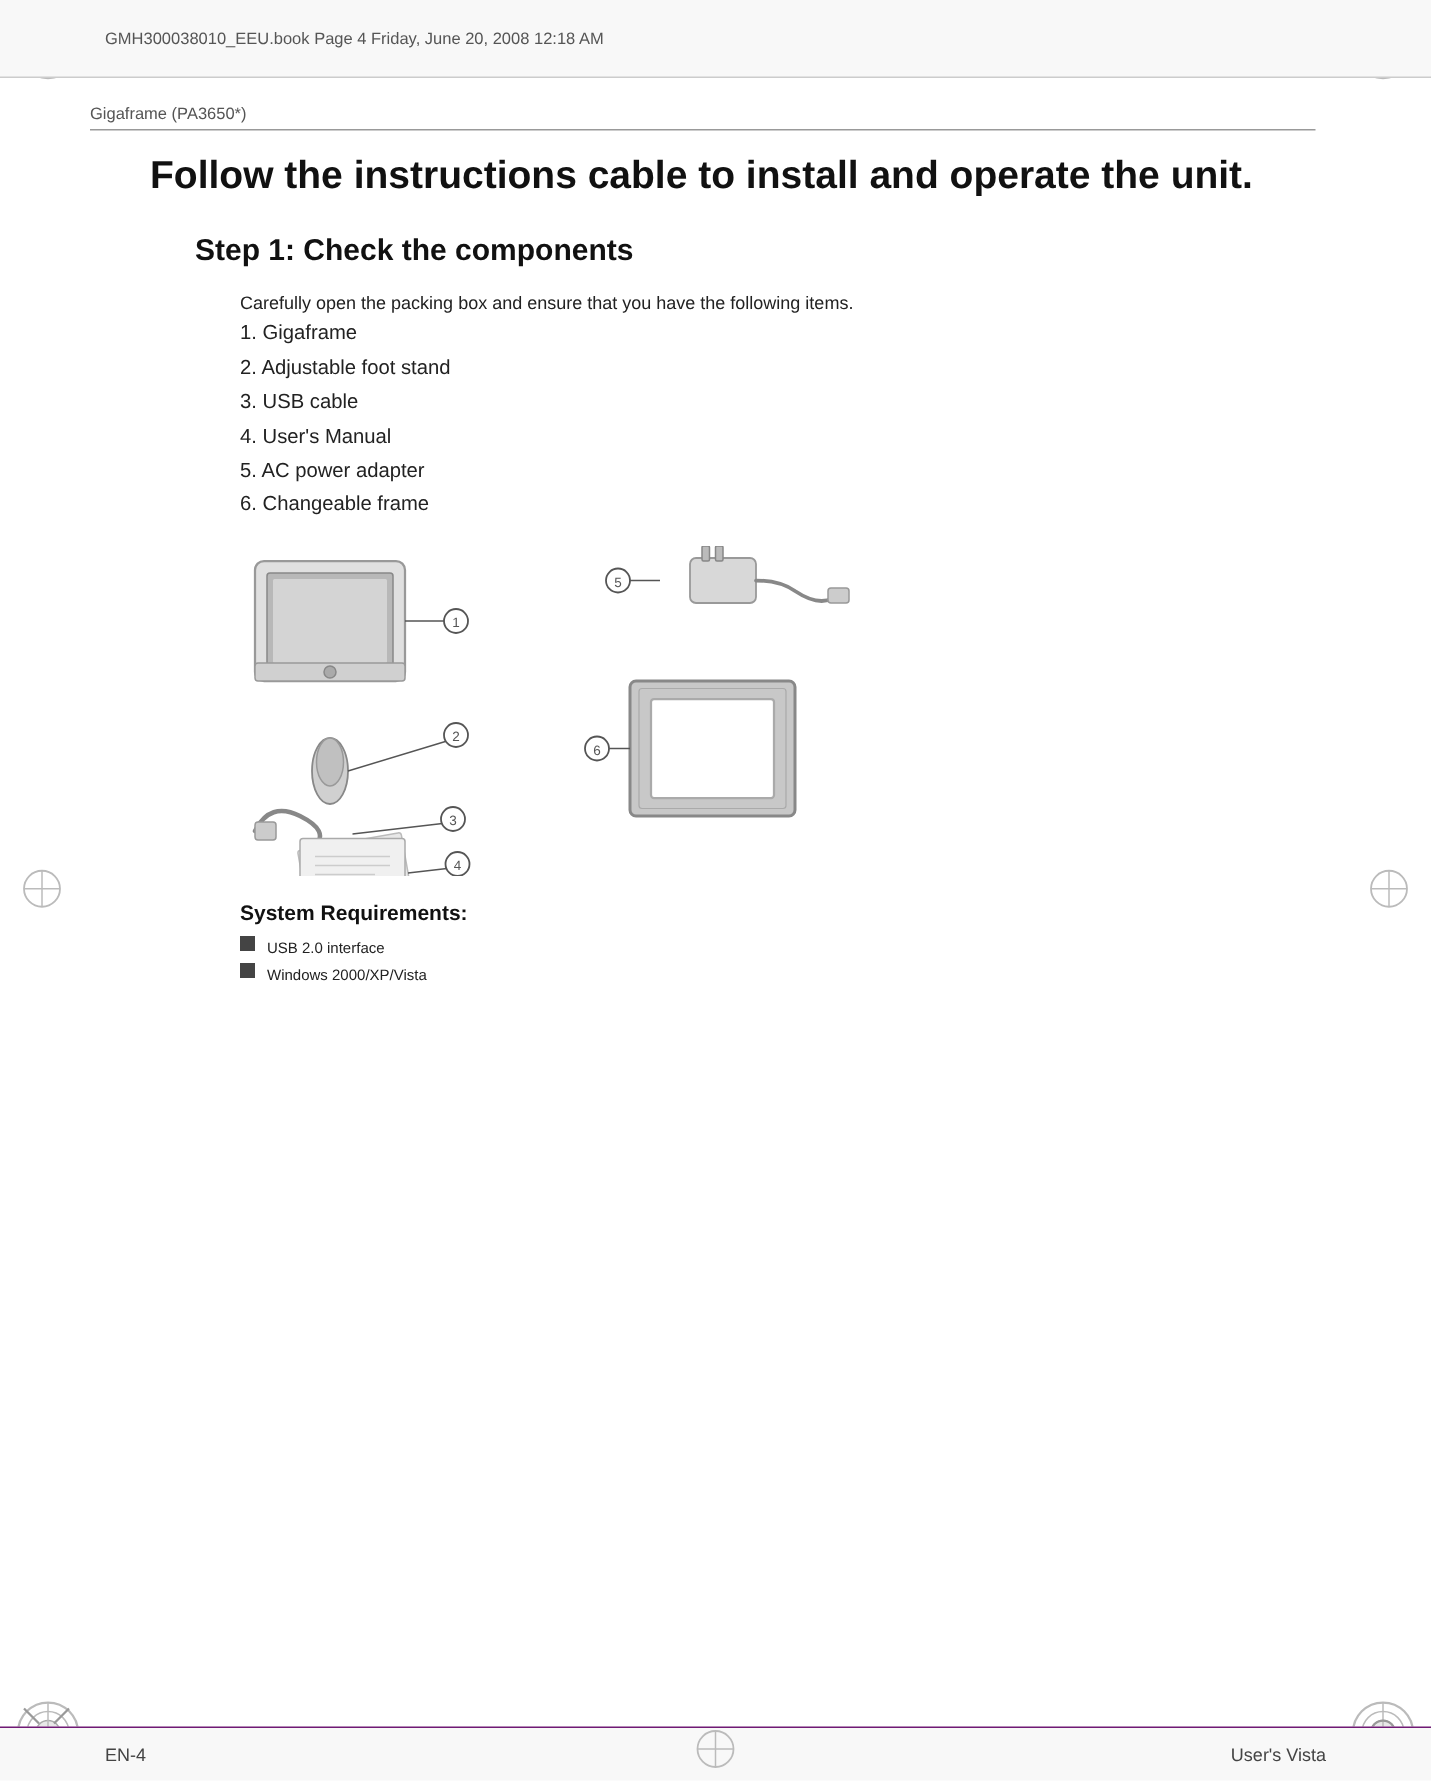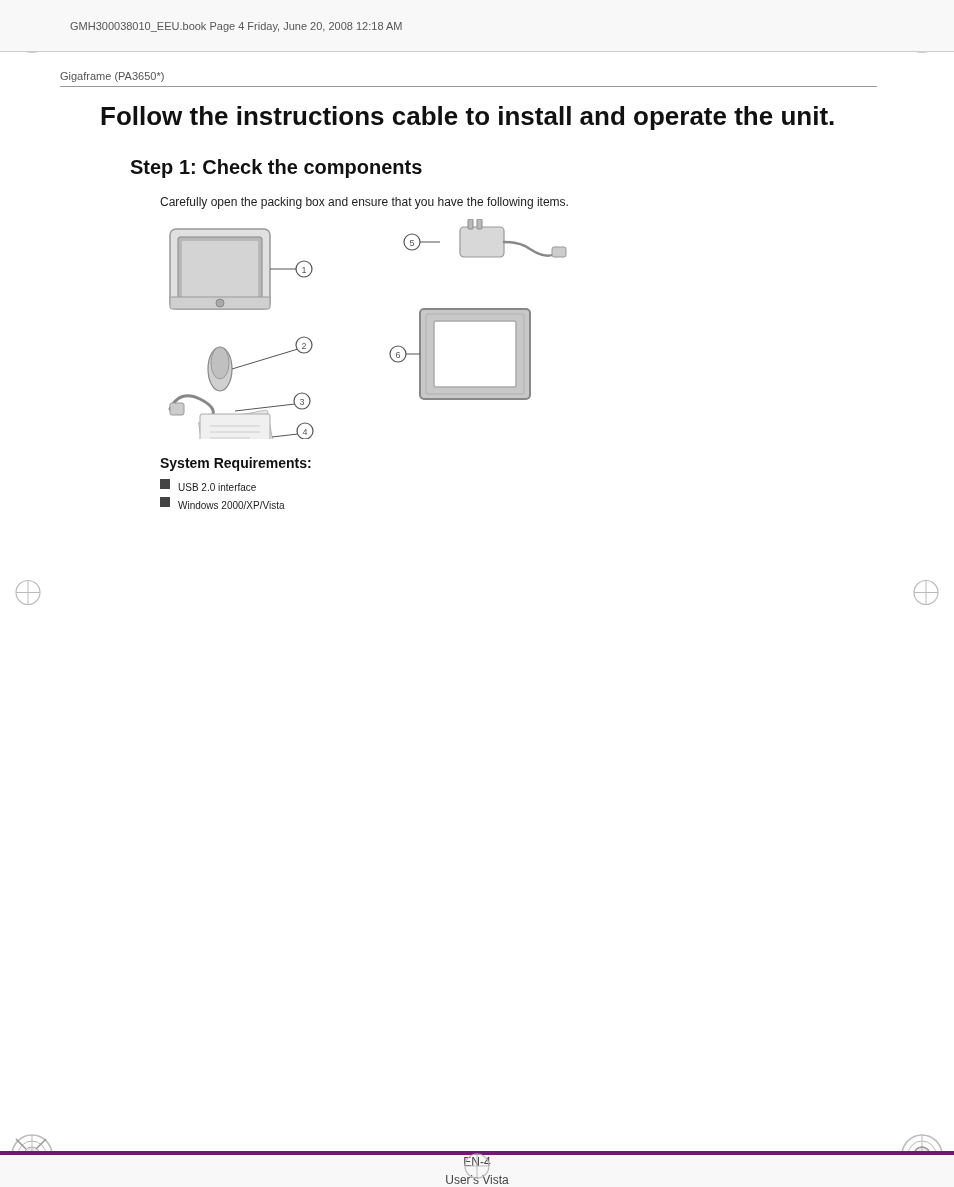--- a/index.html
+++ b/index.html
@@ -44,29 +44,28 @@
       background: #f8f8f8;
     }
 
     
     .bottom-bar {
       position: absolute;
       bottom: 0;
       left: 0;
       right: 0;
       height: 36px;
-      border-top: 4px solid #701a75;
+      border-top: 1px solid #701a75;
       display: flex;
       align-items: center;
       justify-content: space-between;
       padding: 0 70px;
       font-size: 12px;
       color: #444;
       background: #f8f8f8;
-      flex-direction: column;
     }
 
     
     .header-line {
       position: absolute;
       top: 70px;
       left: 60px;
       right: 77px;
       border-bottom: 1px solid #999;
       padding-bottom: 4px;
@@ -224,20 +223,28 @@
 <div class="content">
 
   <div class="main-title">Follow the instructions cable to install and operate the unit.</div>
 
   <div class="step-title">Step 1: Check the components</div>
 
   <div class="step-content">
 
     <p class="intro-text">Carefully open the packing box and ensure that you have the following items.</p>
 
+    <ul class="items-list">
+      <li>1.  Gigaframe</li>
+      <li>2.  Adjustable foot stand</li>
+      <li>3.  USB cable</li>
+      <li>4.  User's Manual</li>
+      <li>5.  AC power adapter</li>
+      <li>6.  Changeable frame</li>
+    </ul>
 
     <div style="position:relative; width:460px; height:220px; margin: 8px 0 16px -10px;">
       <svg width="460" height="220" viewBox="0 0 460 220" xmlns="http://www.w3.org/2000/svg">
 
         <g transform="translate(20, 10)">
 
           <rect x="0" y="0" width="100" height="80" rx="6" ry="6" fill="#e0e0e0" stroke="#999" stroke-width="1.5"></rect>
 
           <rect x="8" y="8" width="84" height="64" rx="2" ry="2" fill="#b8b8b8" stroke="#888" stroke-width="1"></rect>
 

